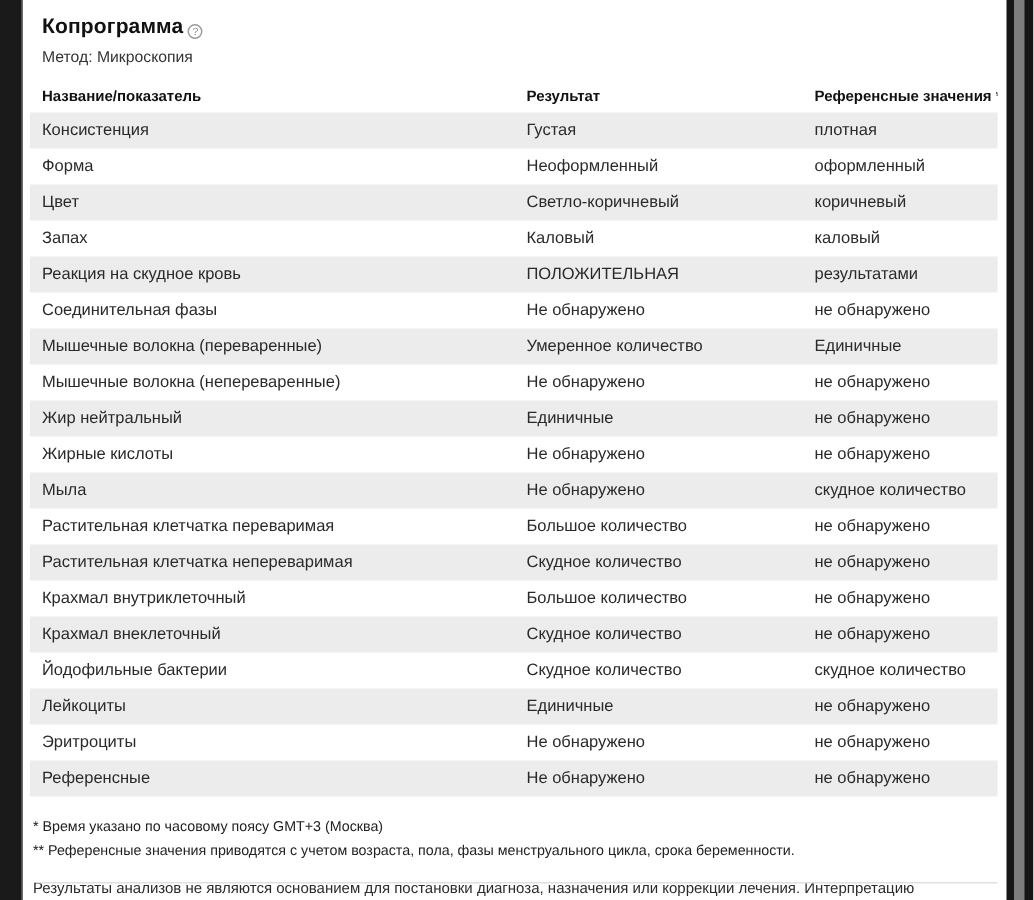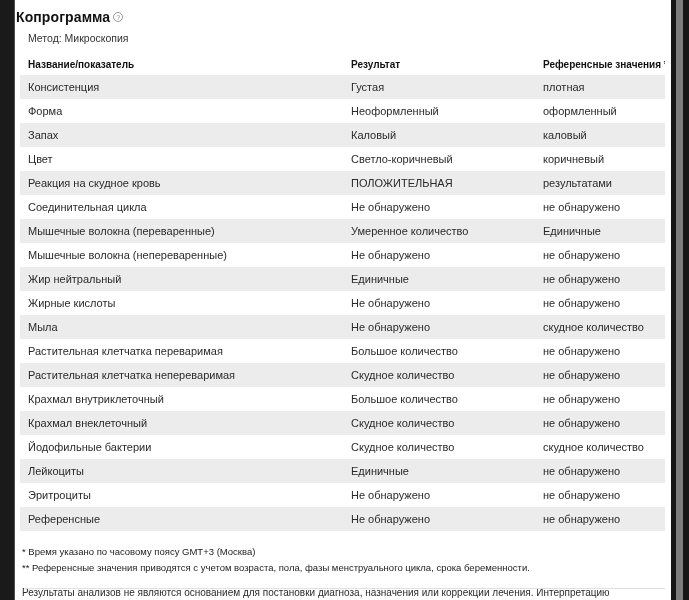--- a/index.html
+++ b/index.html
@@ -23,21 +23,21 @@
     background:#161616;
   }
   .scroll-thumb {
     position:absolute; left:5px; top:0; width:7px; height:600px;
     background:#7d7d7d;
   }
 
   
   .content { position:absolute; left:16px; top:0; width:655px; height:600px; background:#fff; padding-top:9px; }
 
-  .title-row { display:flex; align-items:center; }
+  .title-row { margin-left:12px; display:flex; align-items:flex-end; }
   .page-title { font-size:14px; font-weight:bold; color:#111; line-height:17px; letter-spacing:.1px; }
   .help-icon {
     display:inline-block; width:10px; height:10px; margin-left:3px; margin-top:-2px;
     border:1px solid #9a9a9a; border-radius:50%;
     font-size:7px; line-height:9px; text-align:center; color:#8a8a8a;
     cursor:pointer;
   }
   .method-line { margin:6px 0 0 12px; font-size:10.5px; color:#333; line-height:13px; }
 
   .table-wrap { margin:13px 0 0 4px; width:645px; }
@@ -90,36 +90,36 @@
             <div class="cell">Консистенция</div>
             <div class="cell">Густая</div>
             <div class="cell">плотная</div>
           </div>
           <div class="trow">
             <div class="cell">Форма</div>
             <div class="cell">Неоформленный</div>
             <div class="cell">оформленный</div>
           </div>
           <div class="trow">
+            <div class="cell">Цвет</div>
+            <div class="cell">Светло-коричневый</div>
+            <div class="cell">коричневый</div>
+          </div>
+          <div class="trow">
             <div class="cell">Запах</div>
             <div class="cell">Каловый</div>
             <div class="cell">каловый</div>
           </div>
           <div class="trow">
-            <div class="cell">Цвет</div>
-            <div class="cell">Светло-коричневый</div>
-            <div class="cell">коричневый</div>
-          </div>
-          <div class="trow">
             <div class="cell">Реакция на скудное кровь</div>
             <div class="cell">ПОЛОЖИТЕЛЬНАЯ</div>
             <div class="cell">результатами</div>
           </div>
           <div class="trow">
-            <div class="cell">Соединительная цикла</div>
+            <div class="cell">Соединительная фазы</div>
             <div class="cell">Не обнаружено</div>
             <div class="cell">не обнаружено</div>
           </div>
           <div class="trow">
             <div class="cell">Мышечные волокна (переваренные)</div>
             <div class="cell">Умеренное количество</div>
             <div class="cell">Единичные</div>
           </div>
           <div class="trow">
             <div class="cell">Мышечные волокна (непереваренные)</div>

